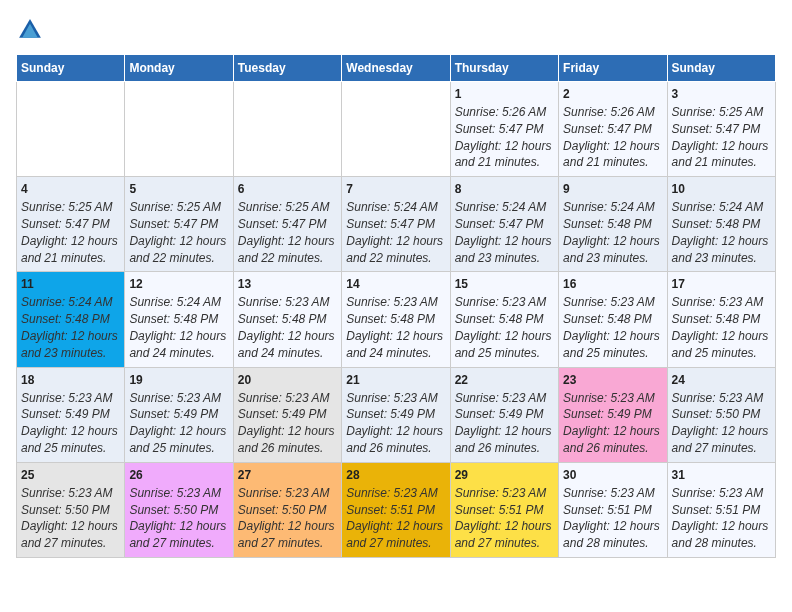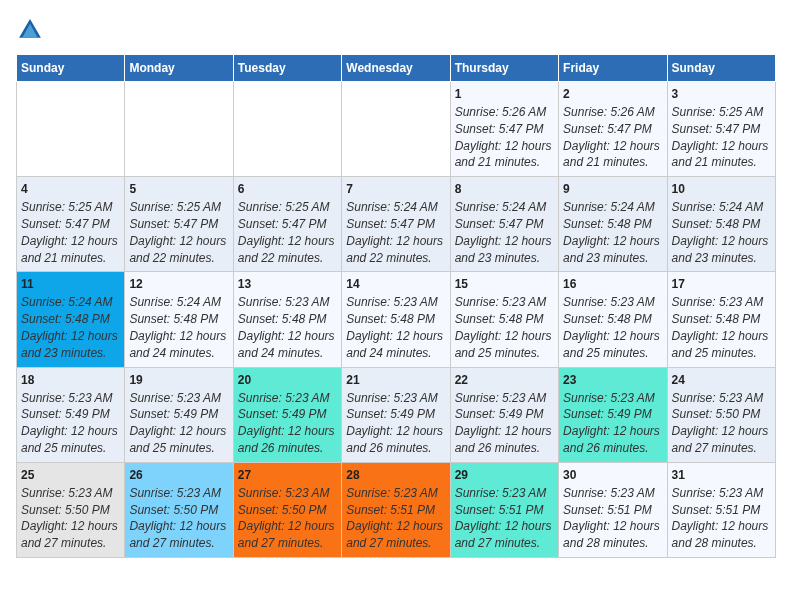--- a/index.html
+++ b/index.html
@@ -267,42 +267,42 @@
 Daylight: 12 hours
 and 25 minutes.</div>
         </td>
         <td style="background: rgb(232, 238, 247);">
           <span class="day-num">19</span>
           <div class="day-info" style="white-space: pre-line;">Sunrise: 5:23 AM
 Sunset: 5:49 PM
 Daylight: 12 hours
 and 25 minutes.</div>
         </td>
-        <td style="background: #5eead4;">
+        <td style="background: #e5e5e5;">
           <span class="day-num">20</span>
           <div class="day-info" style="white-space: pre-line;">Sunrise: 5:23 AM
 Sunset: 5:49 PM
 Daylight: 12 hours
 and 26 minutes.</div>
         </td>
         <td style="background: rgb(232, 238, 247);">
           <span class="day-num">21</span>
           <div class="day-info" style="white-space: pre-line;">Sunrise: 5:23 AM
 Sunset: 5:49 PM
 Daylight: 12 hours
 and 26 minutes.</div>
         </td>
         <td style="background: rgb(232, 238, 247);">
           <span class="day-num">22</span>
           <div class="day-info" style="white-space: pre-line;">Sunrise: 5:23 AM
 Sunset: 5:49 PM
 Daylight: 12 hours
 and 26 minutes.</div>
         </td>
-        <td style="background: #5eead4;">
+        <td style="background: #f9a8d4;">
           <span class="day-num">23</span>
           <div class="day-info" style="white-space: pre-line;">Sunrise: 5:23 AM
 Sunset: 5:49 PM
 Daylight: 12 hours
 and 26 minutes.</div>
         </td>
         <td style="background: rgb(232, 238, 247);">
           <span class="day-num">24</span>
           <div class="day-info" style="white-space: pre-line;">Sunrise: 5:23 AM
 Sunset: 5:50 PM
@@ -311,42 +311,42 @@
         </td>
       </tr>
       <tr>
         <td style="background: #e5e5e5;">
           <span class="day-num">25</span>
           <div class="day-info" style="white-space: pre-line;">Sunrise: 5:23 AM
 Sunset: 5:50 PM
 Daylight: 12 hours
 and 27 minutes.</div>
         </td>
-        <td style="background: #7dd3fc;">
+        <td style="background: #f0abfc;">
           <span class="day-num">26</span>
           <div class="day-info" style="white-space: pre-line;">Sunrise: 5:23 AM
 Sunset: 5:50 PM
 Daylight: 12 hours
 and 27 minutes.</div>
         </td>
-        <td style="background: #f97316;">
+        <td style="background: #fdba74;">
           <span class="day-num">27</span>
           <div class="day-info" style="white-space: pre-line;">Sunrise: 5:23 AM
 Sunset: 5:50 PM
 Daylight: 12 hours
 and 27 minutes.</div>
         </td>
-        <td style="background: #f97316;">
+        <td style="background: #eab308;">
           <span class="day-num">28</span>
           <div class="day-info" style="white-space: pre-line;">Sunrise: 5:23 AM
 Sunset: 5:51 PM
 Daylight: 12 hours
 and 27 minutes.</div>
         </td>
-        <td style="background: #5eead4;">
+        <td style="background: #fde047;">
           <span class="day-num">29</span>
           <div class="day-info" style="white-space: pre-line;">Sunrise: 5:23 AM
 Sunset: 5:51 PM
 Daylight: 12 hours
 and 27 minutes.</div>
         </td>
         <td style="background: rgb(245, 248, 255); margin-top: 44px;">
           <span class="day-num">30</span>
           <div class="day-info" style="white-space: pre-line;">Sunrise: 5:23 AM
 Sunset: 5:51 PM

